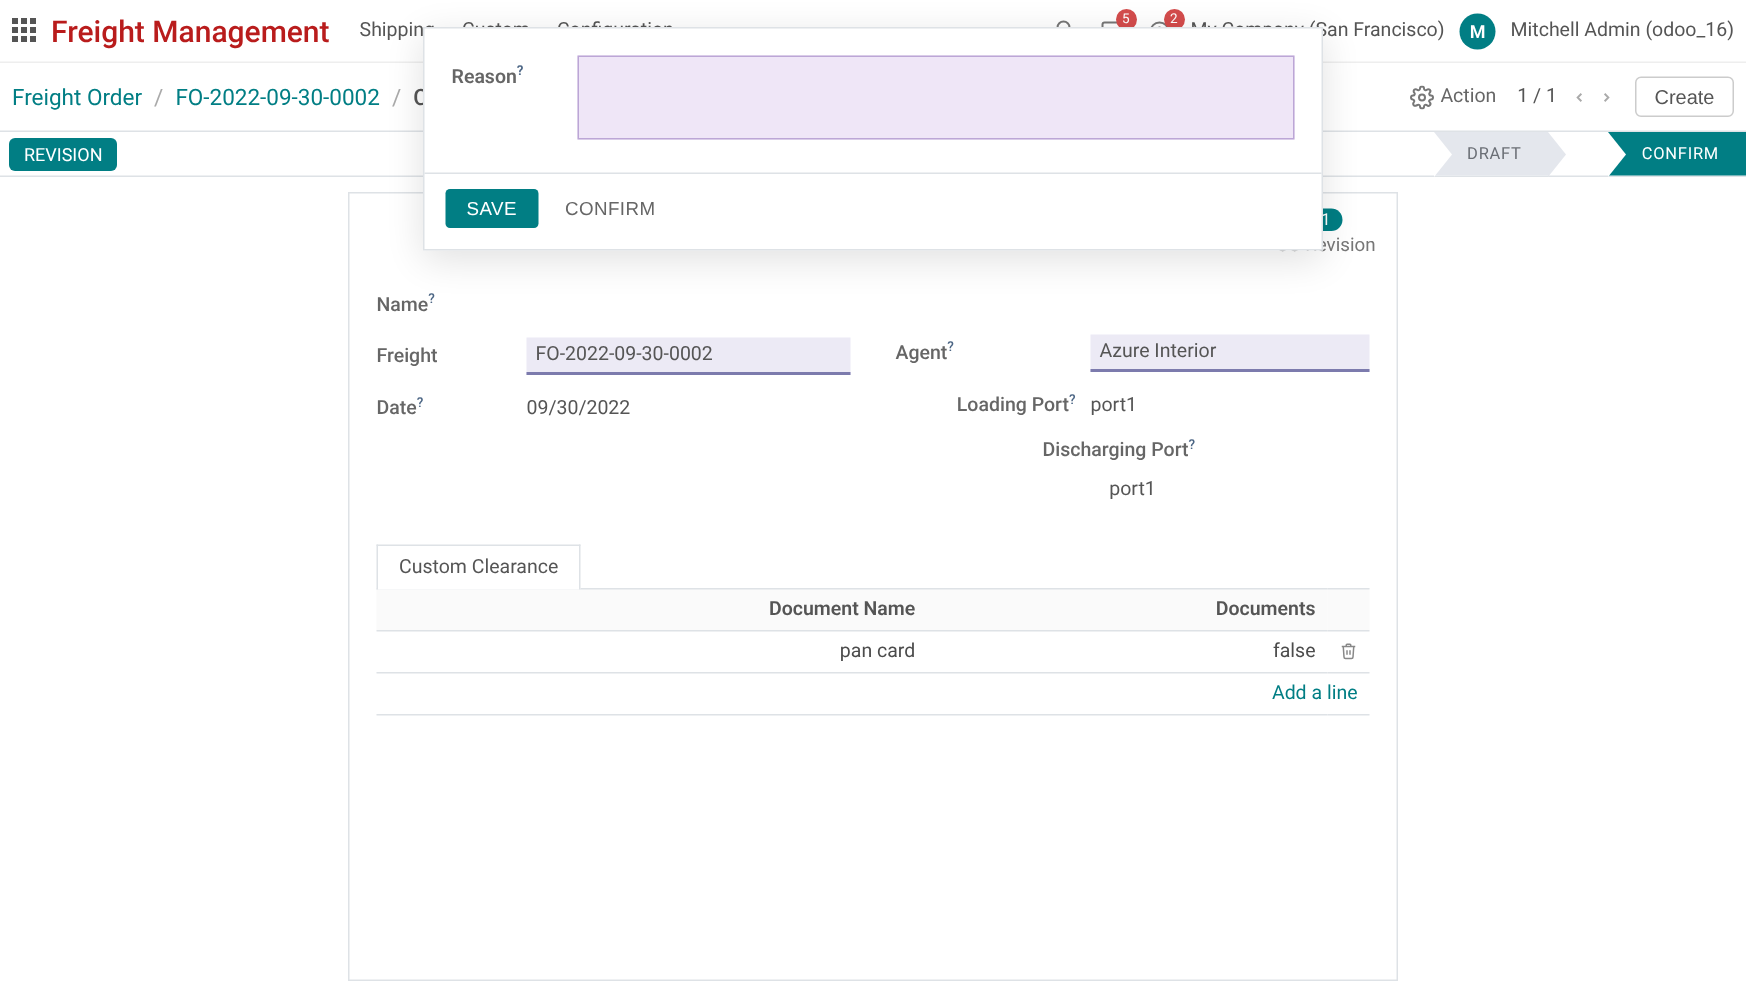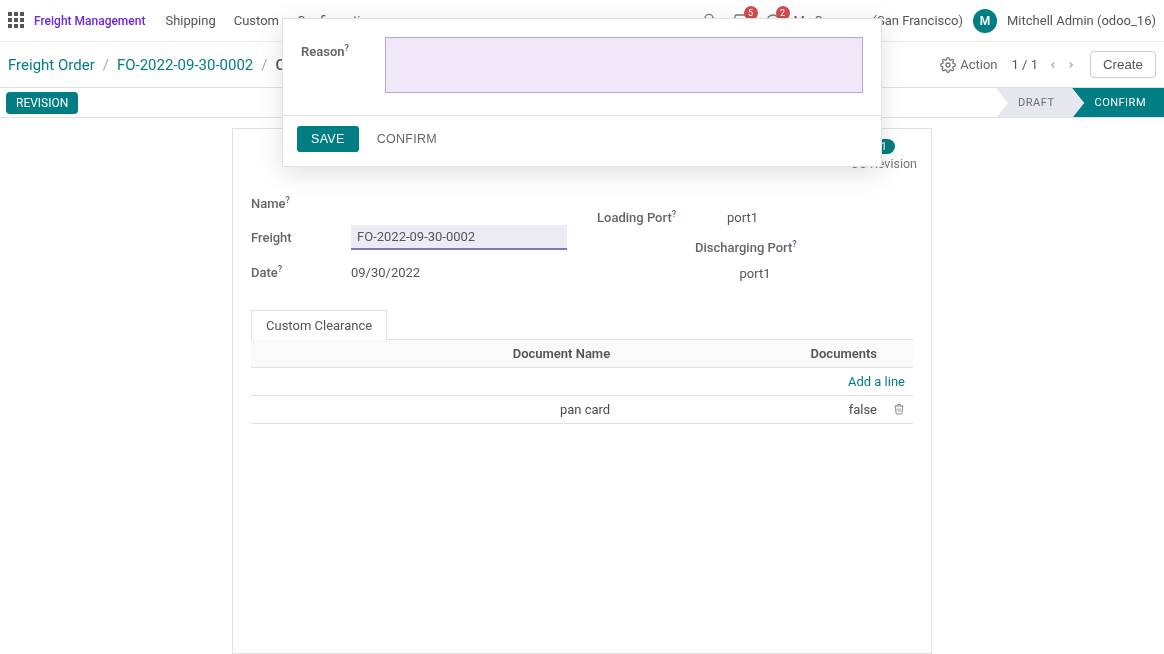--- a/index.html
+++ b/index.html
@@ -36,21 +36,21 @@
   }
   .apps-icon {
     width: 18px; height: 18px;
     display: grid;
     grid-template-columns: repeat(3, 4px);
     grid-template-rows: repeat(3, 4px);
     gap: 2px;
     margin-right: 8px;
   }
   .apps-icon span { background: #555; }
-  .brand { font-size: 12px; font-weight: 500; margin-right: 20px; color: #6d28d9; }
+  .brand { font-size: 20px; font-weight: 500; margin-right: 20px; color: #b91c1c; }
   .nav-links { display: flex; gap: 18px; }
   .nav-link { color: #555; cursor: pointer; }
   .nav-spacer { flex: 1; }
   .nav-right { display: flex; align-items: center; gap: 10px; }
   .icon-btn {
     position: relative;
     width: 22px; height: 22px;
     display: flex; align-items: center; justify-content: center;
     color: #666;
   }
@@ -101,20 +101,21 @@
   }
 
   
   .status-row {
     height: 30px;
     background: #fff;
     border-bottom: 1px solid var(--odoo-light-border);
     display: flex;
     align-items: stretch;
     padding-left: 6px;
+    gap: 40px;
   }
   .revision-btn {
     align-self: center;
     background: var(--odoo-teal);
     color: #fff;
     border-radius: 4px;
     padding: 4px 10px;
     font-size: 12px;
     cursor: pointer;
   }
@@ -431,22 +432,26 @@
             <label>Freight</label>
             <div class="field-val purple-hl">FO-2022-09-30-0002</div>
           </div>
           <div class="form-row" style="margin-top:14px;">
             <label><span>Date</span><span class="req-mark">?</span></label>
             <div class="field-val">09/30/2022</div>
           </div>
         </div>
 
         <div>
+          <div class="form-row" style="margin-top:28px;">
+            <label style="width:120px;"><span>Agent</span><span class="req-mark">?</span></label>
+            <div class="field-val purple-hl">Azure Interior</div>
+          </div>
           <div class="form-row" style="margin-top:14px;">
-            <label style="width:120px;"><span>Loading Port</span><span class="req-mark">?</span></label>
+            <label style="width:120px;text-align:right;"><span>Loading Port</span><span class="req-mark">?</span></label>
             <div class="field-val">port1</div>
           </div>
           <div class="form-row" style="margin-top:14px;flex-direction:column;">
             <label style="width:120px;"><span>Discharging Port</span><span class="req-mark">?</span></label>
             <div class="field-val">port1</div>
           </div>
         </div>
       </div>
 
       <div class="notebook">
@@ -454,34 +459,34 @@
         <table class="grid-table">
           <thead>
             <tr>
               <th>Document Name</th>
               <th>Documents</th>
               <th class="actions"></th>
             </tr>
           </thead>
           <tbody>
             <tr>
-              <td colspan="3"><span class="add-line">Add a line</span></td>
-            </tr>
-            <tr>
               <td>pan card</td>
               <td>false</td>
               <td class="actions">
                 <svg width="12" height="14" viewBox="0 0 24 24" fill="none" stroke="#888" stroke-width="2">
                     <polyline points="3 6 5 6 21 6"></polyline>
                     <path d="M19 6l-1 14a2 2 0 01-2 2H8a2 2 0 01-2-2L5 6"></path>
                     <path d="M10 11v6M14 11v6"></path>
                     <path d="M9 6V4a1 1 0 011-1h4a1 1 0 011 1v2"></path>
                   </svg>
               </td>
             </tr>
+            <tr>
+              <td colspan="3"><span class="add-line">Add a line</span></td>
+            </tr>
           </tbody>
         </table>
       </div>
     </div>
   </div>
 </div>
 
 <div class="modal-backdrop">
   <div class="modal">
     <div class="modal-body">

